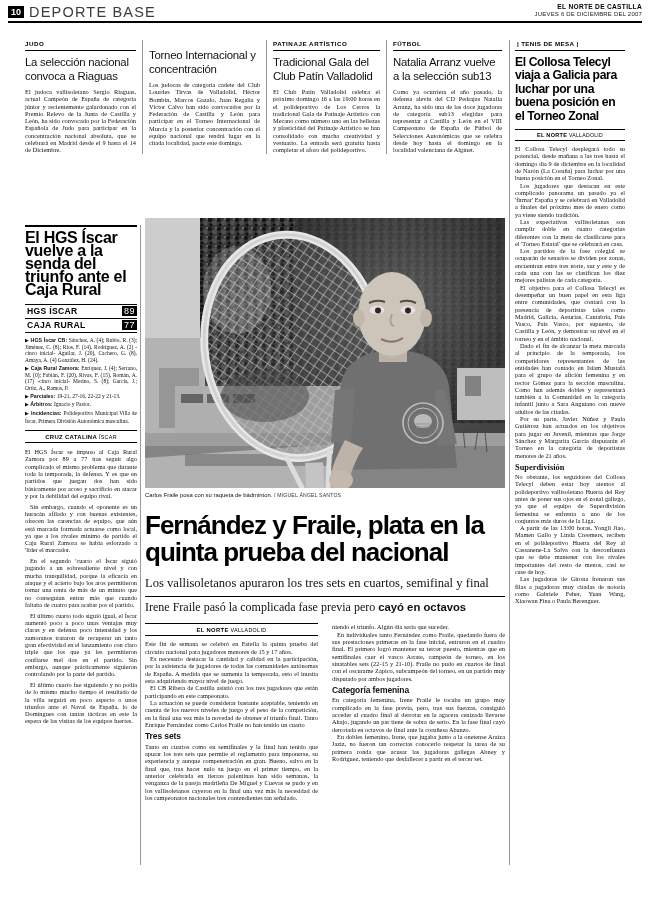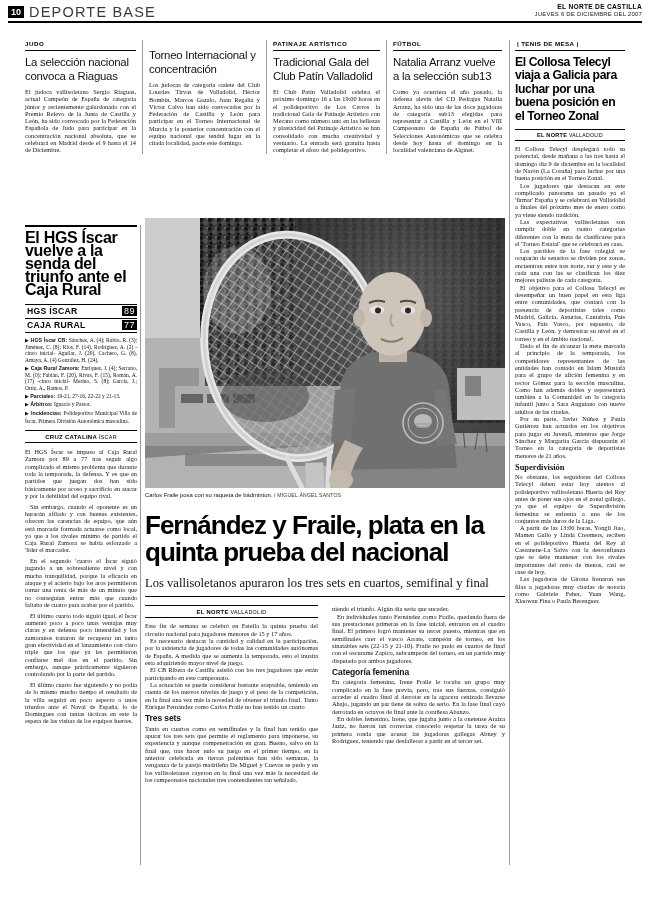--- a/index.html
+++ b/index.html
@@ -303,20 +303,21 @@
     <div class="photo-cap">
       <span>Carlos Fraile posa con su raqueta de bádminton.</span>
       <span class="credit">/ MIGUEL ÁNGEL SANTOS</span>
     </div>
   </div>
 
   <div class="main">
     <h1 class="main-head">Fernández y Fraile, plata en la quinta prueba del nacional</h1>
     <p class="subhead">Los vallisoletanos apuraron los tres sets en cuartos, semifinal y final</p>
     <div class="sub-rule"></div>
+    <p class="subhead two"><span>Irene Fraile pasó la complicada fase previa pero </span><b>cayó en octavos</b></p>
 
     <div class="main-cols">
       <div class="mcol left">
         <div class="byline">
           <span>EL NORTE</span>
           <span class="loc">VALLADOLID</span>
         </div>
         <div class="body">
           <p class="first">Este fin de semana se celebró en Estella la quinta prueba del circuito nacional para jugadores menores de 15 y 17 años.</p>
           <p>Es necesario destacar la cantidad y calidad en la participación, por la asistencia de jugadores de todas las comunidades autónomas de España. A medida que se aumenta la temporada, esto el inusita esta adquiriendo mayor nivel de juego.</p>

